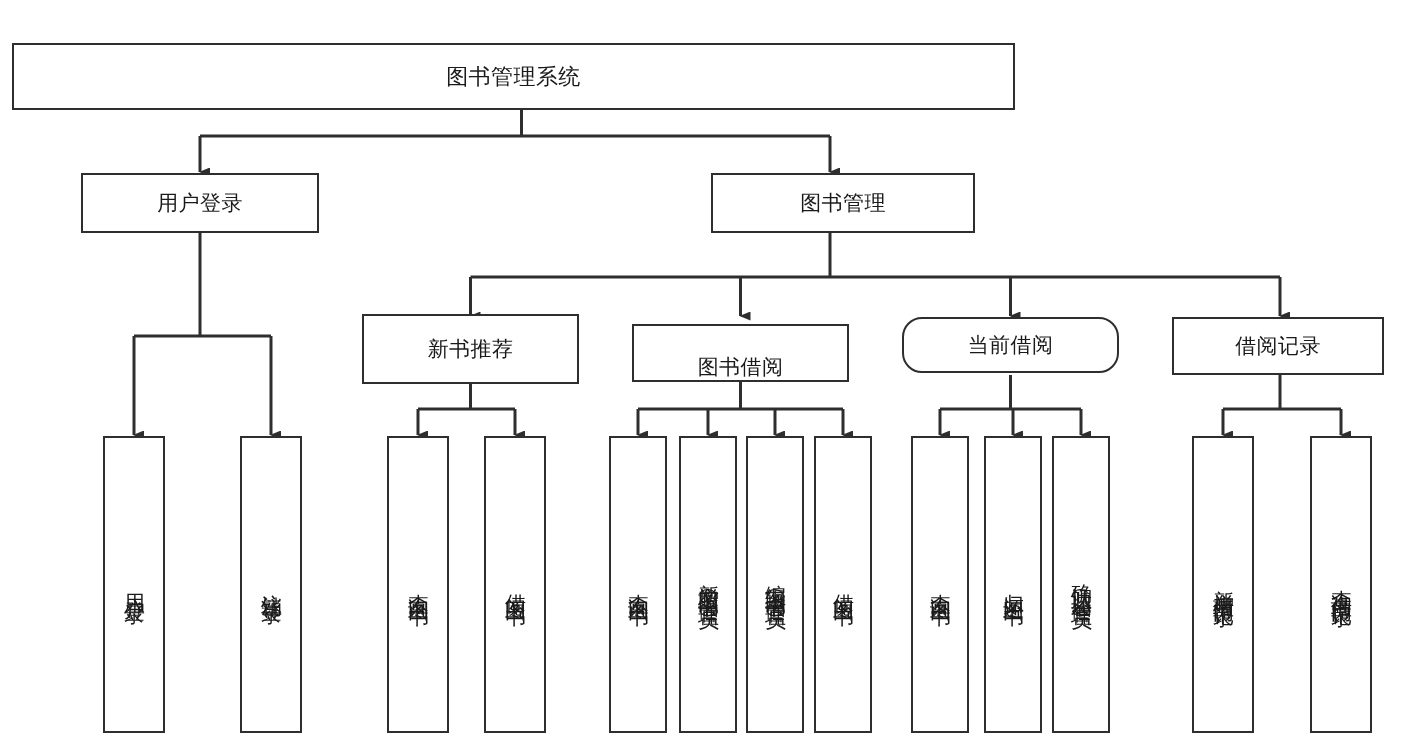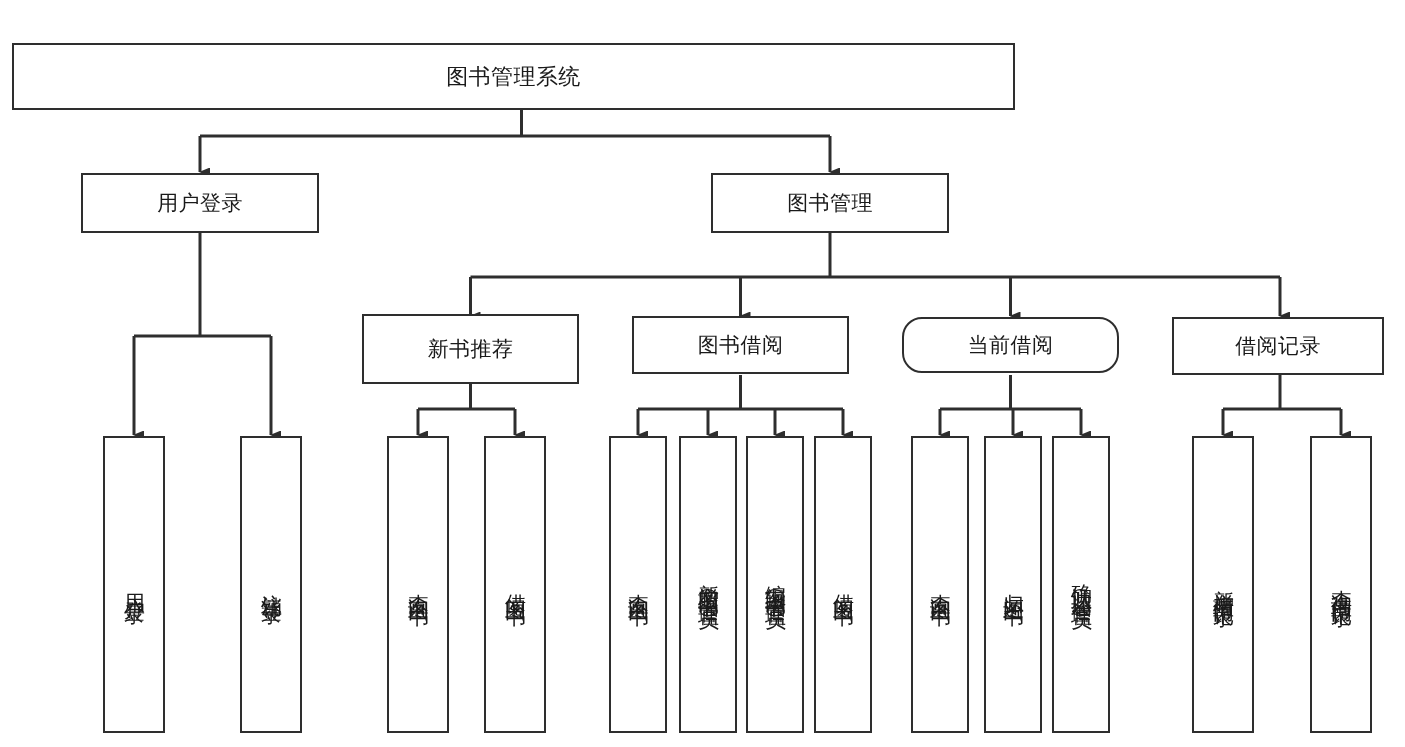--- a/index.html
+++ b/index.html
@@ -126,27 +126,27 @@
       </g>
   </svg>
 
   <div id="nodes-layer">
       <div class="node horiz root" style="left: 12px; top: 11px; width: 1003px; height: 67px; margin-top: 32px;">
         <span class="node-label">图书管理系统</span>
       </div>
       <div class="node horiz" style="left: 81px; top: 173px; width: 238px; height: 60px;">
         <span class="node-label">用户登录</span>
       </div>
-      <div class="node horiz" style="left: 711px; top: 173px; width: 238px; height: 60px;">
+      <div class="node horiz" style="left: 711px; top: 173px; width: 264px; height: 60px;">
         <span class="node-label">图书管理</span>
       </div>
       <div class="node horiz" style="left: 362px; top: 314px; width: 217px; height: 70px;">
         <span class="node-label">新书推荐</span>
       </div>
-      <div class="node horiz" style="left: 632px; top: 316px; width: 217px; height: 58px;">
+      <div class="node horiz" style="left: 632px; top: 324px; width: 217px; height: 58px; align-items: flex-end;">
         <span class="node-label">图书借阅</span>
       </div>
       <div class="node horiz" style="left: 902px; top: 317px; width: 217px; height: 56px; border-radius: 20px;">
         <span class="node-label">当前借阅</span>
       </div>
       <div class="node horiz" style="left: 1172px; top: 317px; width: 212px; height: 58px;">
         <span class="node-label">借阅记录</span>
       </div>
       <div class="node vert" style="left: 103px; top: 436px; width: 62px; height: 297px;">
         <span class="node-label">用户登录</span>

